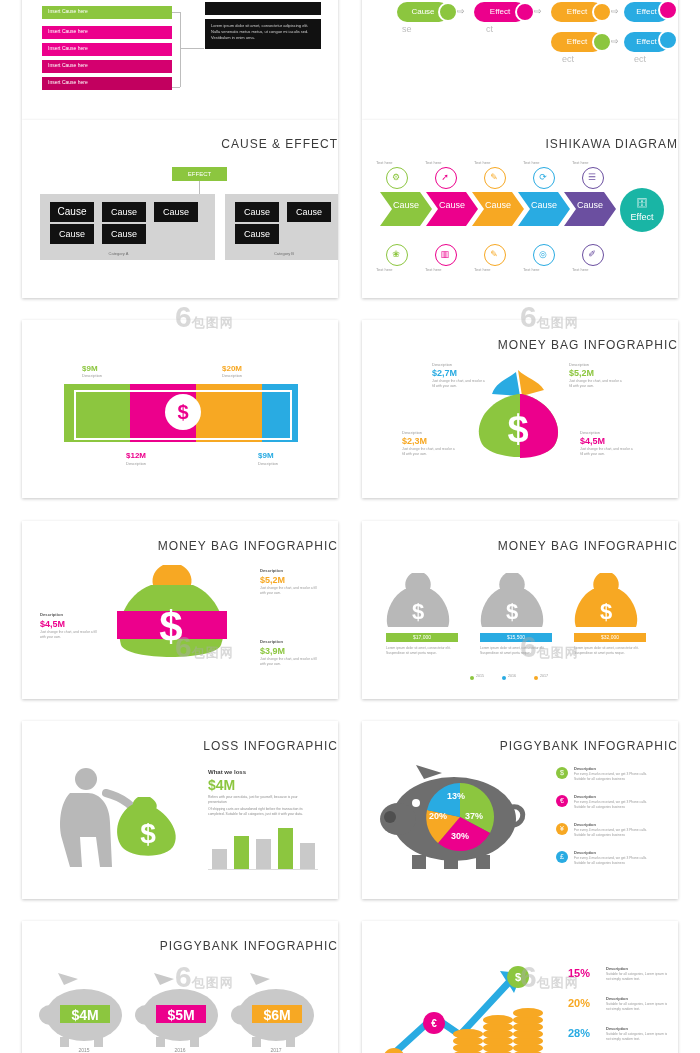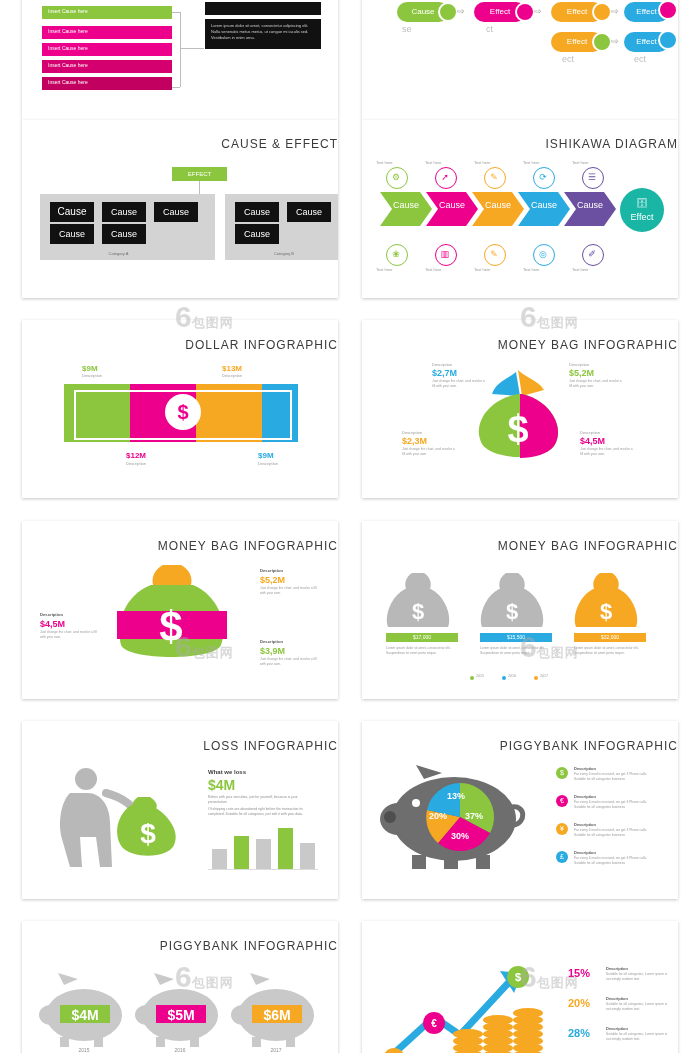--- a/index.html
+++ b/index.html
@@ -165,25 +165,24 @@
     <div class="circ" style="left:171px;top:124px;width:20px;height:20px;border:1.5px solid #29abe2;"></div>
     <div style="position:absolute;left:171px;top:124px;width:20px;height:20px;line-height:20px;text-align:center;font-size:9px;color:#29abe2;">◎</div>
     <div style="position:absolute;left:161px;top:147px;font-size:4px;color:#9a9a9a;">Text here</div>
 
     <div class="circ" style="left:220px;top:124px;width:20px;height:20px;border:1.5px solid #6b4fa0;"></div>
     <div style="position:absolute;left:220px;top:124px;width:20px;height:20px;line-height:20px;text-align:center;font-size:9px;color:#6b4fa0;">✐</div>
     <div style="position:absolute;left:210px;top:147px;font-size:4px;color:#9a9a9a;">Text here</div>
   </div>
 
   <div class="slide" style="left:22px;top:320px;width:316px;height:178px;">
-    <div class="stitle" style="top:18px;font-size:12px;letter-spacing:1px;">DOLLAR INFOGRAPHIC</div>
 
     <div style="position:absolute;left:60px;top:44px;font-size:8px;font-weight:bold;color:#8cc63f;">$9M</div>
     <div style="position:absolute;left:60px;top:53px;font-size:4px;color:#9a9a9a;">Description</div>
-    <div style="position:absolute;left:200px;top:44px;font-size:8px;font-weight:bold;color:#f7a823;">$13M</div>
+    <div style="position:absolute;left:200px;top:44px;font-size:8px;font-weight:bold;color:#f7a823;">$20M</div>
     <div style="position:absolute;left:200px;top:53px;font-size:4px;color:#9a9a9a;">Description</div>
 
     <div style="position:absolute;left:42px;top:64px;width:66px;height:58px;background:#8cc63f;"></div>
     <div style="position:absolute;left:108px;top:64px;width:66px;height:58px;background:#ec008c;"></div>
     <div style="position:absolute;left:174px;top:64px;width:66px;height:58px;background:#f7a823;"></div>
     <div style="position:absolute;left:240px;top:64px;width:36px;height:58px;background:#29abe2;"></div>
     <div style="position:absolute;left:52px;top:70px;width:214px;height:46px;border:2px solid #fff;"></div>
     <div class="circ" style="left:143px;top:74px;width:36px;height:36px;background:#fff;"></div>
     <div style="position:absolute;left:143px;top:74px;width:36px;height:36px;line-height:36px;text-align:center;font-size:20px;font-weight:bold;color:#ec008c;">$</div>
 

